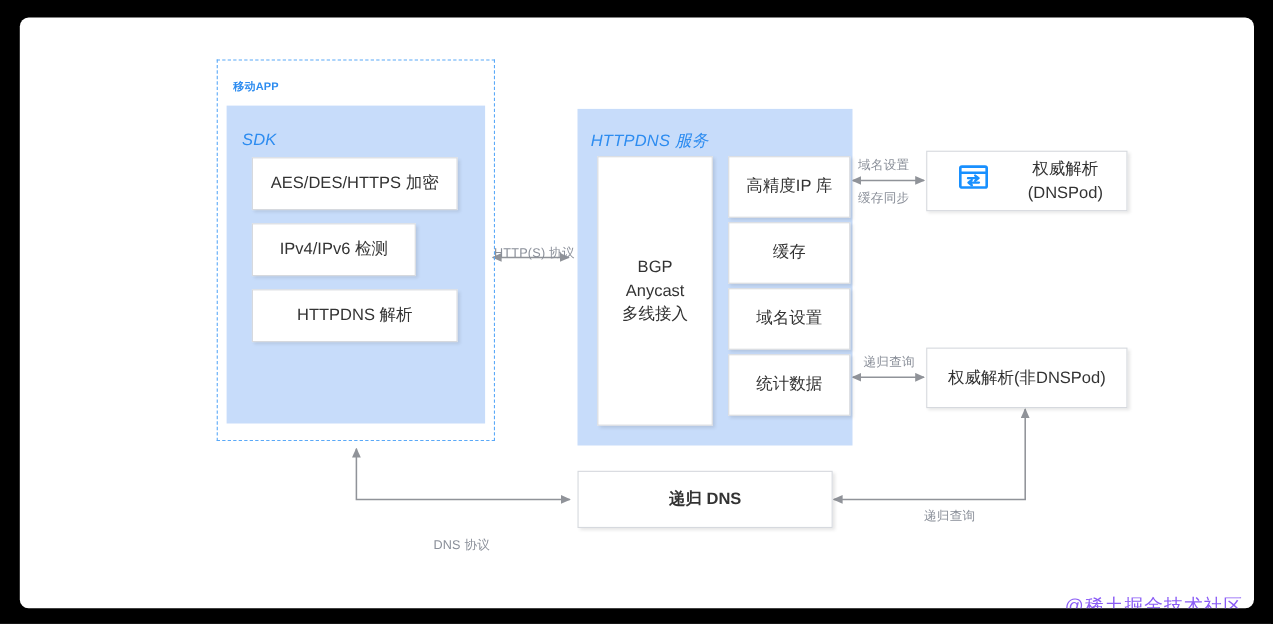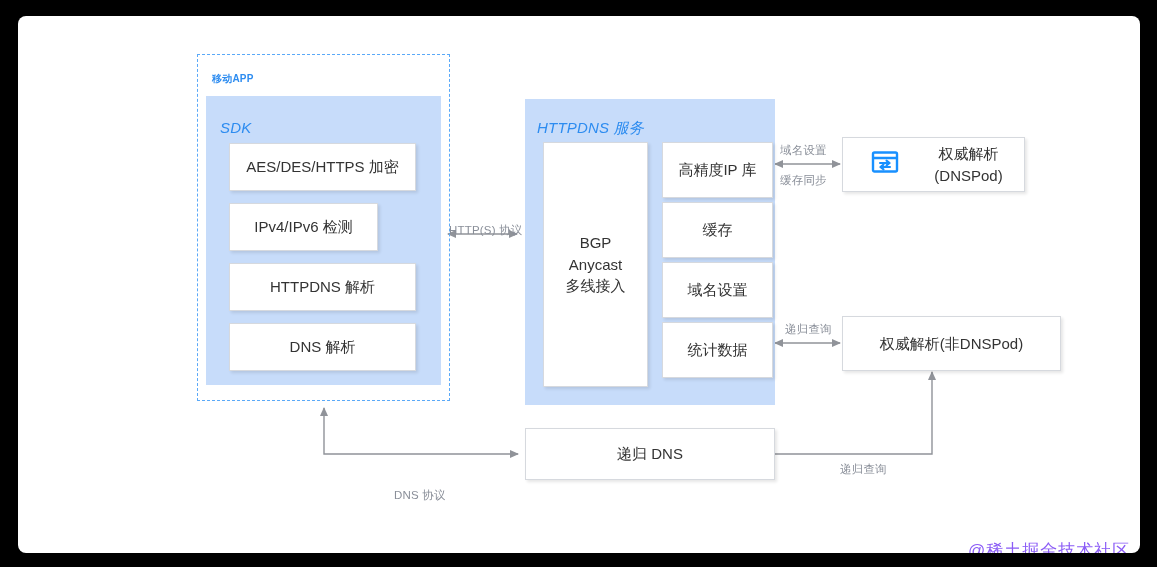--- a/index.html
+++ b/index.html
@@ -135,21 +135,20 @@
 
     <div class="abs group-title" style="left:194px; top:56px;">移动APP</div>
 
     <div class="abs blue-panel" style="left:188px; top:80px; width:235px; height:289px;"></div>
 
     <div class="abs group-title light" style="left:202px; top:103px;">SDK</div>
 
     <div class="abs card" style="left:211px; top:127px; width:187px; height:48px;">AES/DES/HTTPS 加密</div>
     <div class="abs card" style="left:211px; top:187px; width:149px; height:48px;">IPv4/IPv6 检测</div>
     <div class="abs card" style="left:211px; top:247px; width:187px; height:48px;">HTTPDNS 解析</div>
-    <div class="abs card" style="left:211px; top:307px; width:187px; height:48px;">DNS 解析</div>
 
     <div class="edge-label" style="left:431px; top:207px;">HTTP(S) 协议</div>
 
     <div class="abs blue-panel" style="left:507px; top:83px; width:250px; height:306px;"></div>
 
     <div class="abs group-title light" style="left:519px; top:103px;">HTTPDNS 服务</div>
 
     <div class="abs card tall" style="left:525px; top:126px; width:105px; height:245px;">
       <span>BGP</span>
       <span>Anycast</span>
@@ -171,23 +170,23 @@
           <line x1="2" y1="8" x2="26" y2="8" stroke="#1890ff" stroke-width="2.4"></line>
           <path d="M9 13 H18 M15.5 10.6 L18.6 13 L15.5 15.4" fill="none" stroke="#1890ff" stroke-width="2.1" stroke-linecap="round" stroke-linejoin="round"></path>
           <path d="M19 17 H10 M12.5 14.6 L9.4 17 L12.5 19.4" fill="none" stroke="#1890ff" stroke-width="2.1" stroke-linecap="round" stroke-linejoin="round"></path>
         </svg>
       </span>
       <span style="margin-left:14px;">权威解析(DNSPod)</span>
     </div>
 
     <div class="edge-label" style="left:767px; top:306px;">递归查询</div>
 
-    <div class="abs card" style="left:824px; top:300px; width:219px; height:55px;">权威解析(非DNSPod)</div>
+    <div class="abs card" style="left:824px; top:300px; width:183px; height:55px;">权威解析(非DNSPod)</div>
 
-    <div class="abs card" style="left:507px; top:412px; width:250px; height:52px;">递归 DNS</div>
+    <div class="abs card" style="left:507px; top:412px; width:232px; height:52px;font-weight:bold;">递归 DNS</div>
 
     <div class="edge-label" style="left:376px; top:446px;margin-top:26px;">DNS 协议</div>
 
     <div class="edge-label" style="left:822px; top:446px;">递归查询</div>
 
     <div class="abs watermark" style="left:950px; top:523px;">@稀土掘金技术社区</div>
 
   </div>
 </div>
 

